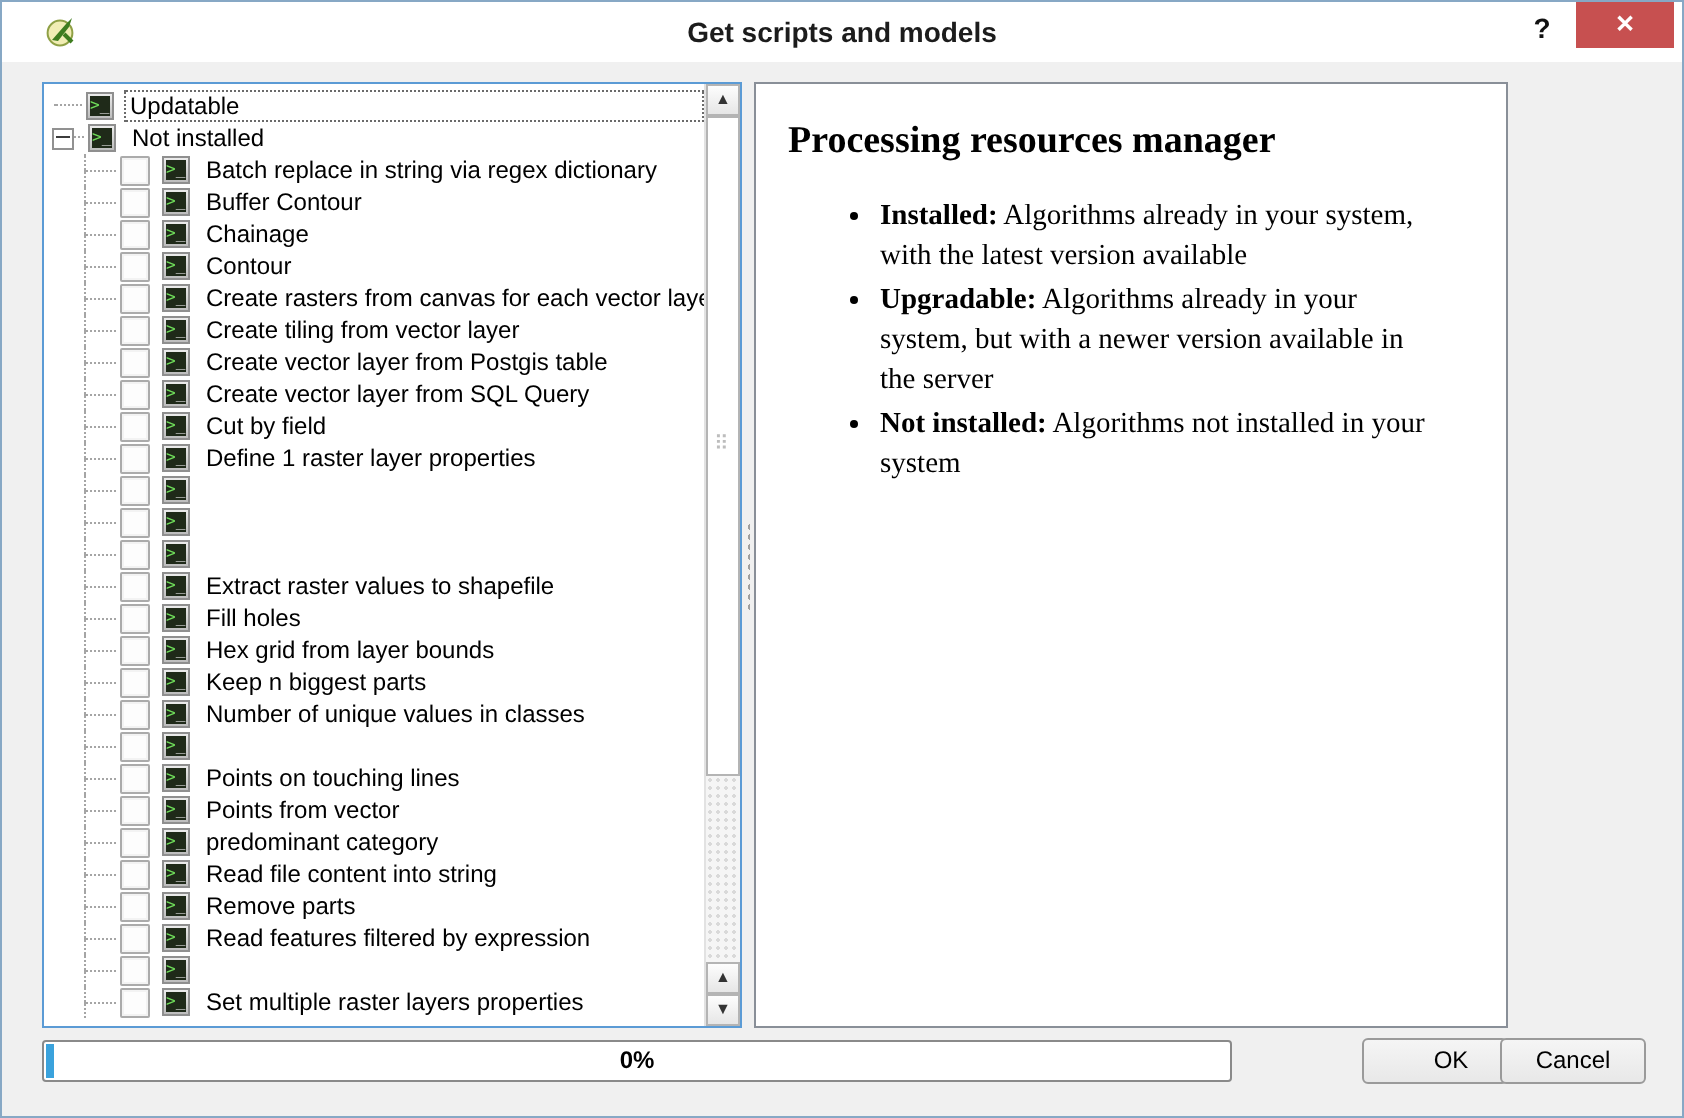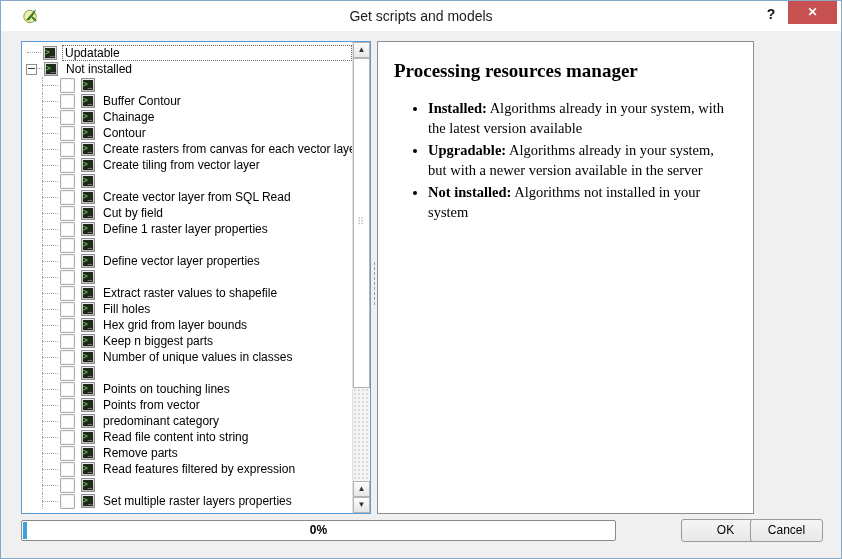--- a/index.html
+++ b/index.html
@@ -1,20 +1,20 @@
 <!DOCTYPE html>
 <html><head>
 <meta charset="utf-8">
 <style>
   html,body{margin:0;padding:0;background:#cfd6dd;font-family:"Liberation Sans",sans-serif;}
   .dialog{position:relative;width:842px;height:559px;background:#f0f0f0;border:1px solid #87a8c5;box-sizing:border-box;overflow:hidden;}
   
   .titlebar{position:absolute;left:0;top:0;right:0;height:30px;background:#ffffff;}
   .app-icon{position:absolute;left:21px;top:6px;width:17px;height:17px;}
-  .title{position:absolute;left:0;right:0;top:0;height:46px;line-height:30px;text-align:center;font-size:14px;color:#1c1c1c;}
+  .title{position:absolute;left:0;right:0;top:0;height:46px;line-height:30px;text-align:center;font-size:14px;color:#1c1c1c;font-weight:bold;}
   .help-btn{position:absolute;right:60px;top:2px;width:20px;height:22px;line-height:22px;text-align:center;font-weight:bold;font-size:14px;color:#111;cursor:default;}
   .close-btn{position:absolute;right:4px;top:0px;width:49px;height:23px;background:#c75050;color:#fff;text-align:center;line-height:23px;font-size:12px;font-weight:bold;}
   
   .tree-panel{position:absolute;left:20px;top:40px;width:350px;height:473px;background:#fff;border:1px solid #5b9bd5;box-sizing:border-box;display:flex;}
   .tree-rows{flex:1 1 auto;overflow:hidden;padding-top:3px;position:relative;}
   .trow{height:16px;display:flex;align-items:center;font-size:12px;color:#000;white-space:nowrap;position:relative;}
   .guide-stub{width:14px;height:1px;border-top:1px dotted #a5a5a5;margin-left:5px;margin-right:2px;flex:0 0 auto;}
   .expander{width:9px;height:9px;border:1px solid #919191;background:#fff;margin-left:4px;margin-right:0;position:relative;flex:0 0 auto;}
   .expander::after{content:"";position:absolute;left:1px;right:1px;top:3px;height:1px;background:#3c3c3c;}
   .expander-tail{width:5px;height:1px;border-top:1px dotted #a5a5a5;margin-right:2px;flex:0 0 auto;}
@@ -34,21 +34,21 @@
   .sthumb::after{content:"⠿";position:absolute;left:3px;top:50%;margin-top:-7px;color:#bdbdbd;font-size:10px;}
   .strack{flex:1 1 auto;background-image:radial-gradient(#d9d9d9 30%,transparent 31%);background-size:4px 4px;}
   
   .splitter{position:absolute;left:370px;top:40px;width:6px;height:473px;}
   .splitter::after{content:"";position:absolute;left:2px;top:220px;height:46px;width:2px;background-image:radial-gradient(#9f9f9f 40%,transparent 42%);background-size:4px 5px;}
   
   .help-panel{position:absolute;left:376px;top:40px;width:377px;height:473px;background:#fff;border:1px solid #898f98;box-sizing:border-box;padding:10px 18px 10px 16px;font-family:"Liberation Serif",serif;color:#000;overflow:hidden;}
   .help-panel h1{font-size:19px;margin:8px 0 14px 0;font-weight:bold;}
   .help-panel p{font-size:14.5px;margin:14px 0;line-height:1.38;}
   .help-panel ul{margin:16px 0 0 6px;padding-left:28px;}
-  .help-panel li{font-size:14.5px;line-height:1.38;margin:2px 0;}
+  .help-panel li{font-size:14.5px;line-height:1.38;margin:2px 12px;}
   .help-panel li b{font-weight:bold;}
   
   .progress{position:absolute;left:20px;top:519px;width:595px;height:21px;border:1px solid #8a8a8a;border-radius:2px;background:#fff;box-sizing:border-box;}
   .progress .chunk{position:absolute;left:1px;top:1px;bottom:1px;width:4px;background:#3aa2dc;}
   .progress .ptext{position:absolute;left:0;right:0;top:0;bottom:0;text-align:center;line-height:19px;font-size:12px;font-weight:bold;color:#000;}
   .btn{position:absolute;top:518px;width:73px;height:23px;background:linear-gradient(#f5f5f5,#e8e8e8);border:1px solid #9a9a9a;border-radius:3px;box-sizing:border-box;text-align:center;line-height:21px;font-size:12px;color:#000;}
   .btn.ok{left:680px;padding-left:16px;}
   .btn.cancel{left:749px;}
 </style>
 </head>
@@ -84,20 +84,21 @@
             <span class="scr">&gt;<i>_</i></span>
           </span>
           <span class="tlabel">Not installed</span>
         </div>
         <div class="trow child">
           <span class="child-indent"></span>
           <span class="cbx"></span>
           <span class="script-icon">
             <span class="scr">&gt;<i>_</i></span>
           </span>
+          <span class="tlabel">Batch replace in string via regex dictionary</span>
         </div>
         <div class="trow child">
           <span class="child-indent"></span>
           <span class="cbx"></span>
           <span class="script-icon">
             <span class="scr">&gt;<i>_</i></span>
           </span>
           <span class="tlabel">Buffer Contour</span>
         </div>
         <div class="trow child">
@@ -131,28 +132,29 @@
             <span class="scr">&gt;<i>_</i></span>
           </span>
           <span class="tlabel">Create tiling from vector layer</span>
         </div>
         <div class="trow child">
           <span class="child-indent"></span>
           <span class="cbx"></span>
           <span class="script-icon">
             <span class="scr">&gt;<i>_</i></span>
           </span>
-        </div>
-        <div class="trow child">
-          <span class="child-indent"></span>
-          <span class="cbx"></span>
-          <span class="script-icon">
-            <span class="scr">&gt;<i>_</i></span>
-          </span>
-          <span class="tlabel">Create vector layer from SQL Read</span>
+          <span class="tlabel">Create vector layer from Postgis table</span>
+        </div>
+        <div class="trow child">
+          <span class="child-indent"></span>
+          <span class="cbx"></span>
+          <span class="script-icon">
+            <span class="scr">&gt;<i>_</i></span>
+          </span>
+          <span class="tlabel">Create vector layer from SQL Query</span>
         </div>
         <div class="trow child">
           <span class="child-indent"></span>
           <span class="cbx"></span>
           <span class="script-icon">
             <span class="scr">&gt;<i>_</i></span>
           </span>
           <span class="tlabel">Cut by field</span>
         </div>
         <div class="trow child">
@@ -169,21 +171,20 @@
           <span class="script-icon">
             <span class="scr">&gt;<i>_</i></span>
           </span>
         </div>
         <div class="trow child">
           <span class="child-indent"></span>
           <span class="cbx"></span>
           <span class="script-icon">
             <span class="scr">&gt;<i>_</i></span>
           </span>
-          <span class="tlabel">Define vector layer properties</span>
         </div>
         <div class="trow child">
           <span class="child-indent"></span>
           <span class="cbx"></span>
           <span class="script-icon">
             <span class="scr">&gt;<i>_</i></span>
           </span>
         </div>
         <div class="trow child">
           <span class="child-indent"></span>

